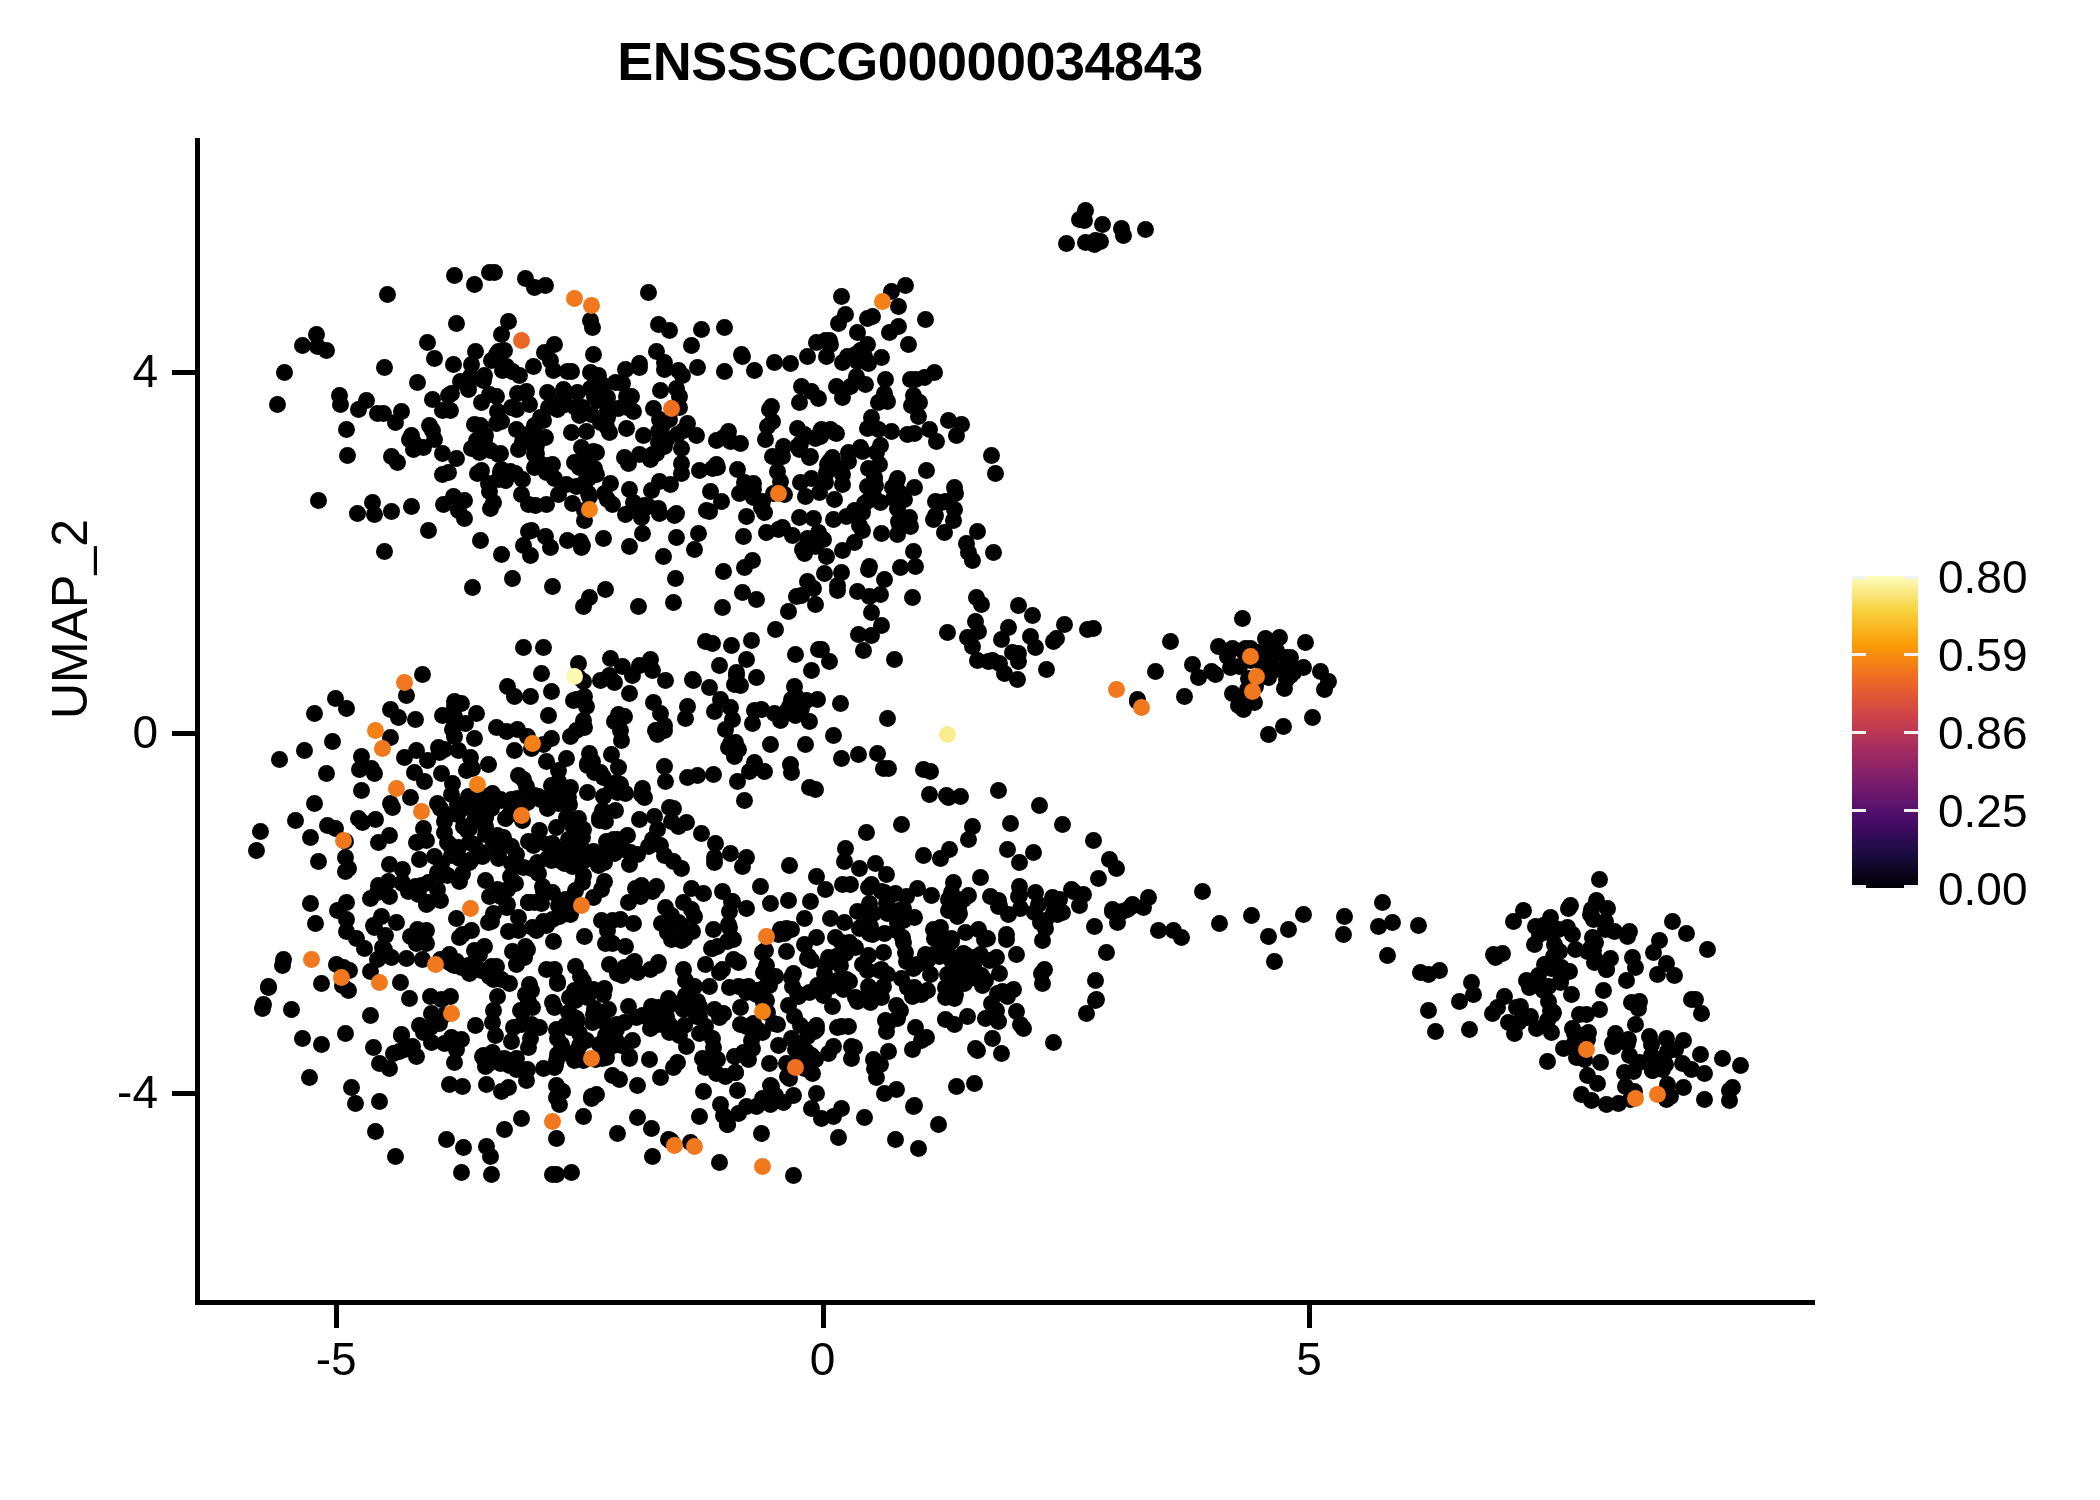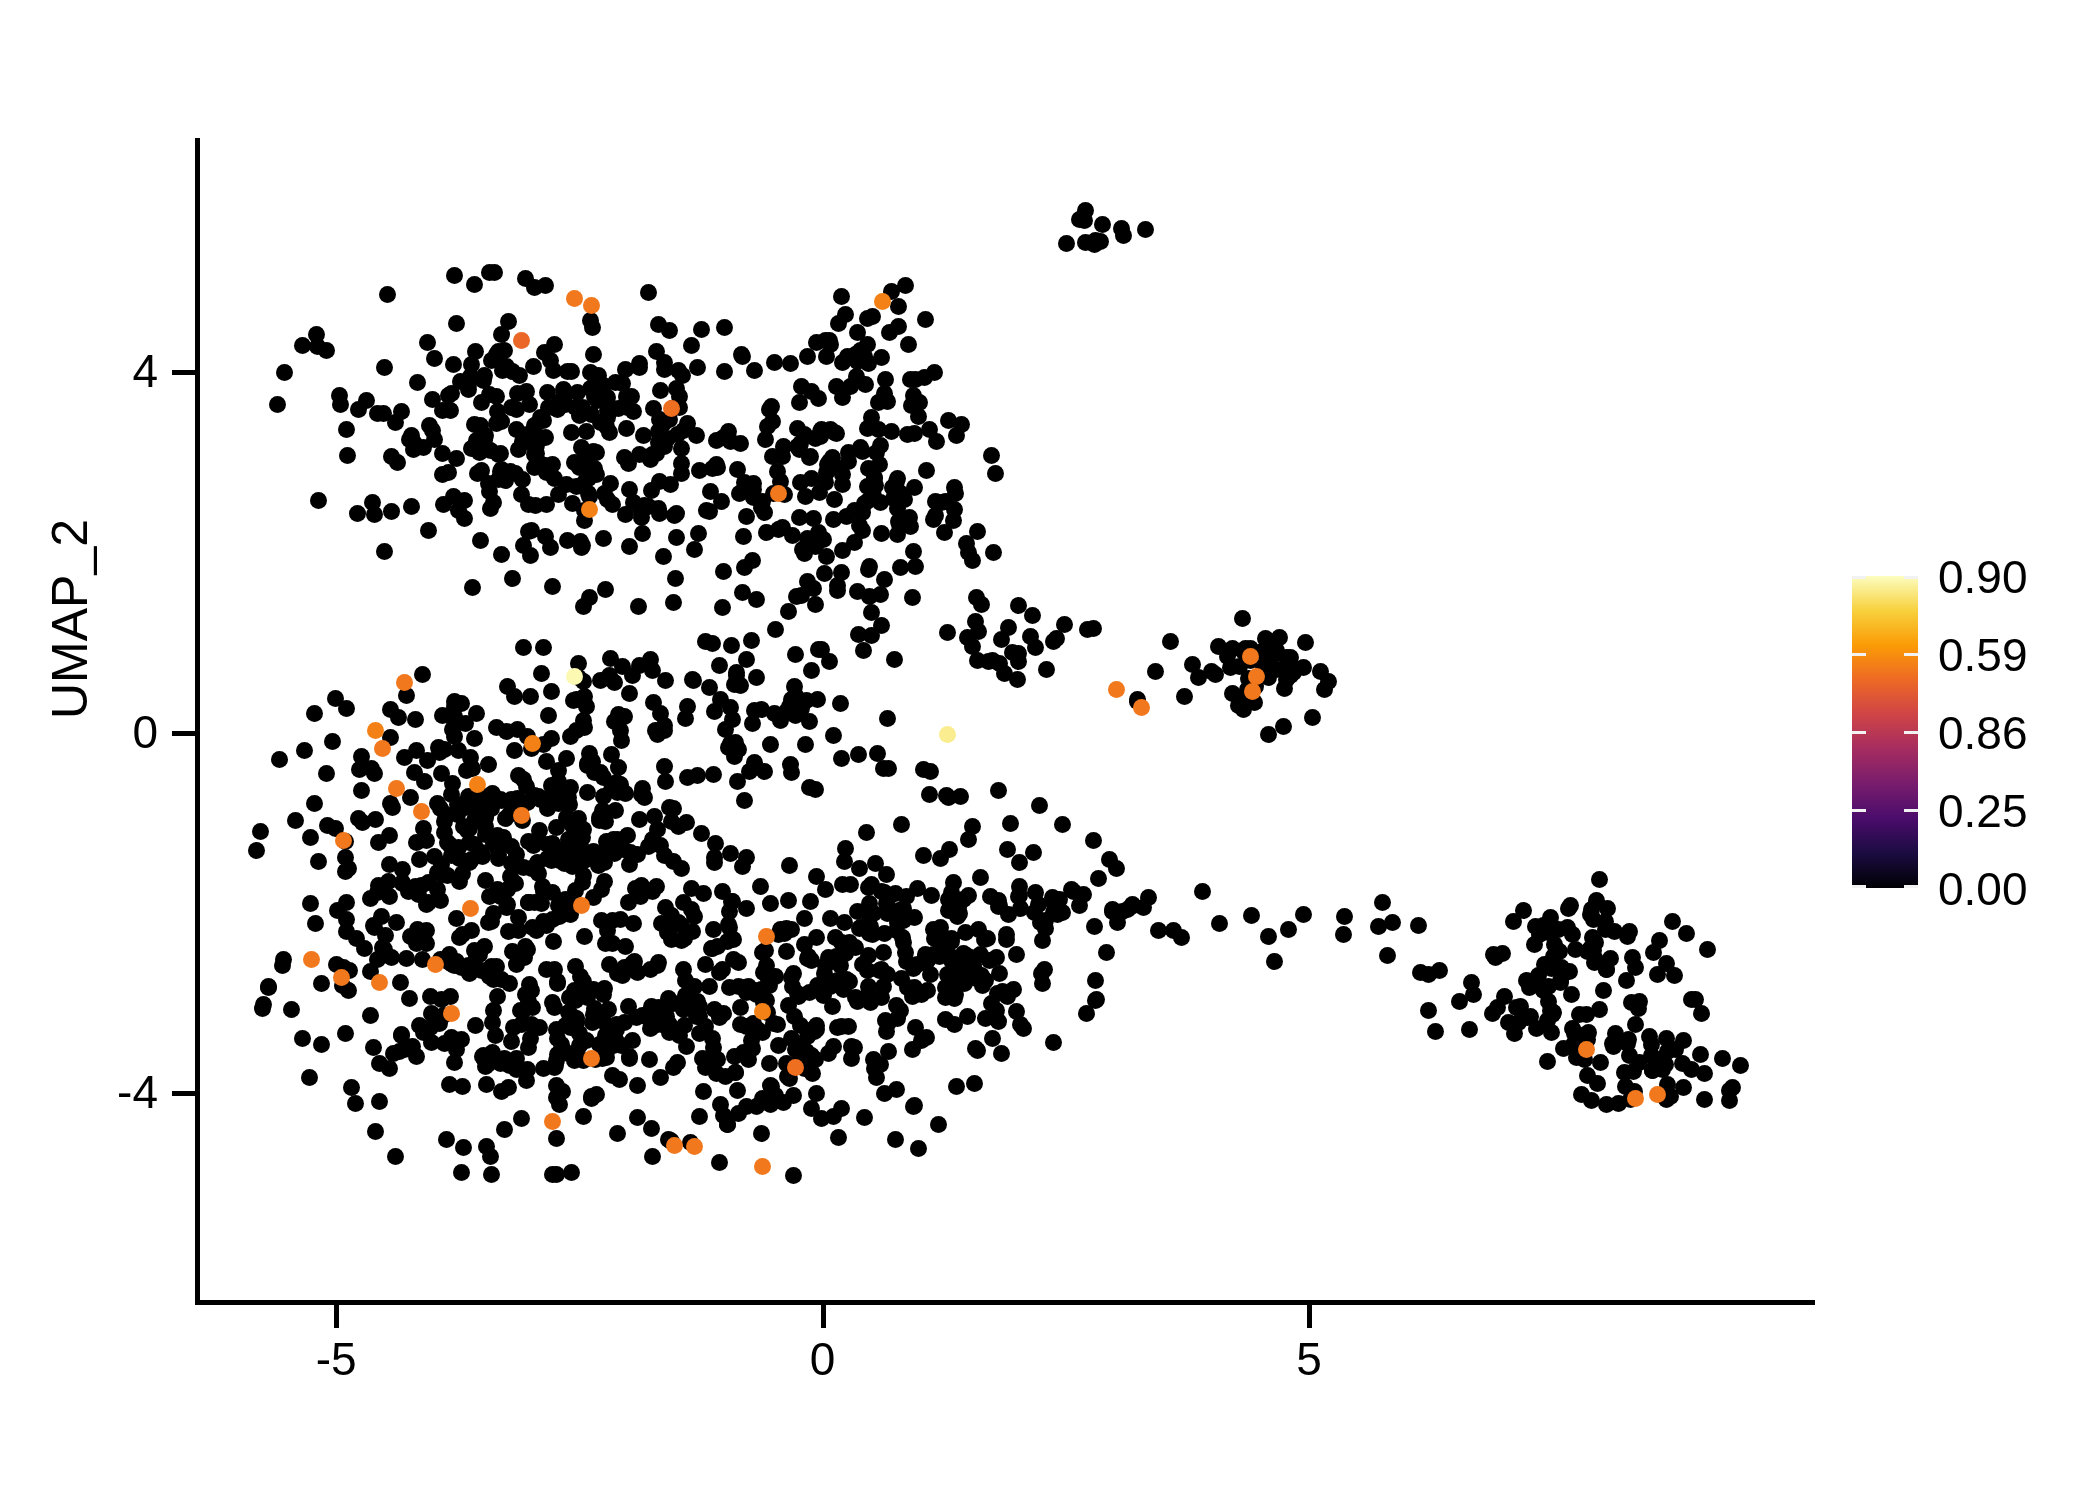--- a/index.html
+++ b/index.html
@@ -145,20 +145,21 @@
     color: #000000;
     line-height: 1;
     white-space: nowrap;
   }
 </style>
 </head>
 <body>
 
 <div id="page">
 
+  <div id="plot-title">ENSSSCG00000034843</div>
 
   <div id="panel">
       <div class="pt" style="left: 479.755px; top: 258.809px; background: rgb(0, 0, 0);"></div>
       <div class="pt" style="left: 524.951px; top: 233.888px; background: rgb(0, 0, 0);"></div>
       <div class="pt" style="left: 242.926px; top: 336.258px; background: rgb(0, 0, 0);"></div>
       <div class="pt" style="left: 481.766px; top: 310.743px; background: rgb(0, 0, 0);"></div>
       <div class="pt" style="left: 126.611px; top: 212.466px; background: rgb(0, 0, 0);"></div>
       <div class="pt" style="left: 302.218px; top: 337.679px; background: rgb(0, 0, 0);"></div>
       <div class="pt" style="left: 418.18px; top: 270.979px; background: rgb(0, 0, 0);"></div>
       <div class="pt" style="left: 234.476px; top: 301.222px; background: rgb(0, 0, 0);"></div>
@@ -2184,21 +2185,21 @@
         <div class="legend-tick left" style="top: 77px;"></div>
         <div class="legend-tick right" style="top: 77px;"></div>
         <div class="legend-tick left" style="top: 155px;"></div>
         <div class="legend-tick right" style="top: 155px;"></div>
         <div class="legend-tick left" style="top: 233px;"></div>
         <div class="legend-tick right" style="top: 233px;"></div>
         <div class="legend-tick left" style="top: 309px;"></div>
         <div class="legend-tick right" style="top: 309px;"></div>
       </div>
     <div id="legend-labels">
-        <div class="legend-label" style="top: -22px;">0.90</div>
+        <div class="legend-label" style="top: -22px;">0.80</div>
         <div class="legend-label" style="top: 56px;">0.59</div>
         <div class="legend-label" style="top: 134px;">0.86</div>
         <div class="legend-label" style="top: 212px;">0.25</div>
         <div class="legend-label" style="top: 290px;">0.00</div>
       </div>
   </div>
 
 </div>
 
 </body></html>

